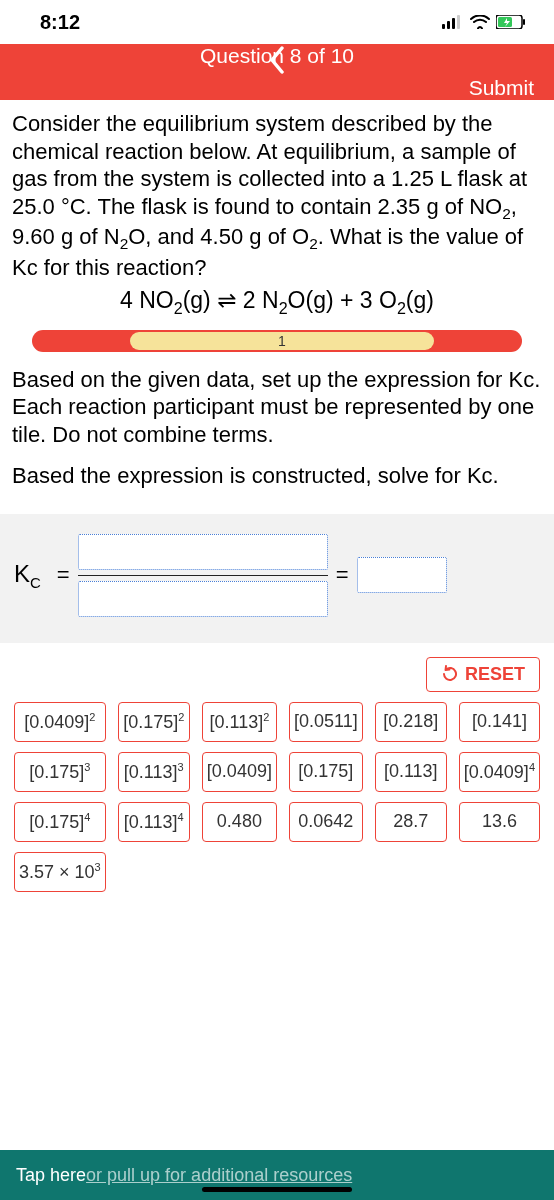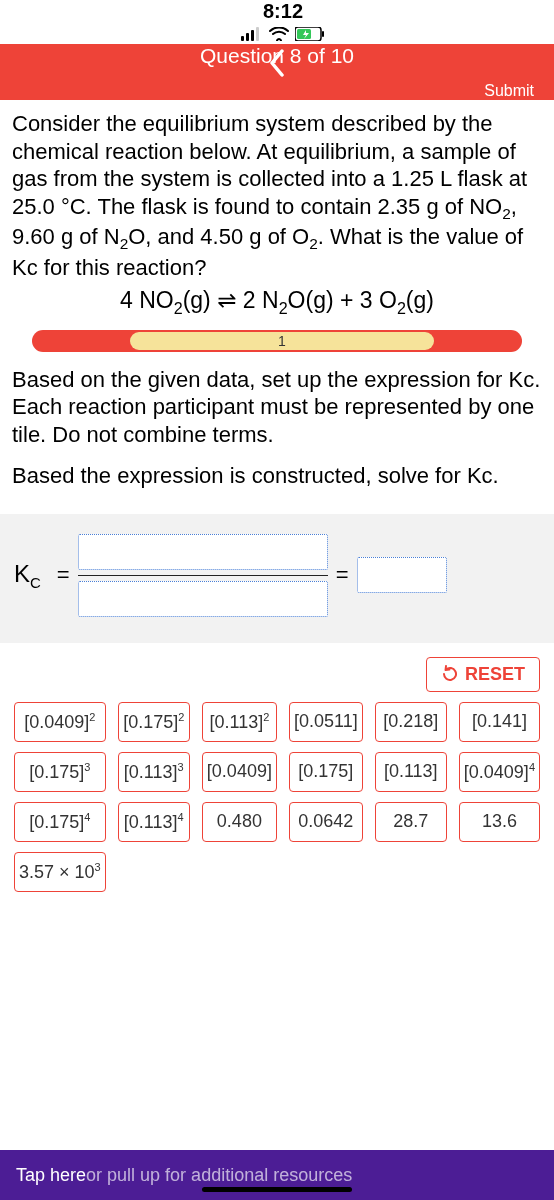--- a/index.html
+++ b/index.html
@@ -1,44 +1,44 @@
 <!DOCTYPE html>
 <html><head>
 <meta charset="utf-8">
 <style>
   * { margin: 0; padding: 0; box-sizing: border-box; }
   html, body { width: 554px; height: 1200px; font-family: -apple-system, Helvetica, Arial, sans-serif; background: #fff; overflow: hidden; }
-  .status-bar { height: 44px; display: flex; align-items: center; justify-content: space-between; padding: 0 28px 0 40px; font-size: 20px; font-weight: 600; flex-direction: column; }
+  .status-bar { height: 44px; display: flex; align-items: center; justify-content: space-between; padding: 0 28px 0 40px; font-size: 20px; font-weight: 600; }
   .status-right { display: flex; align-items: center; gap: 6px; }
   .nav-bar { height: 56px; background: #ee4338; display: flex; align-items: center; color: #fff; position: relative; flex-direction: column; }
   .back-btn { width: 56px; height: 56px; display: flex; align-items: center; justify-content: center; cursor: pointer; }
   .nav-title { position: absolute; left: 50%; transform: translateX(-50%); font-size: 21px; }
-  .submit-btn { margin-left: auto; padding-right: 20px; font-size: 16px; cursor: pointer; }
+  .submit-btn { margin-left: auto; padding-right: 20px; font-size: 21px; cursor: pointer; }
   .content { padding: 10px 12px; }
   .prompt { font-size: 22px; line-height: 1.25; }
   .equation { text-align: center; font-size: 23px; margin-top: 6px; }
   .progress-wrap { height: 22px; background: #ee4338; border-radius: 11px; margin: 12px 20px 14px 20px; display: flex; align-items: center; padding: 0 3px; position: relative; }
   .progress-fill { height: 18px; background: #f6e39a; border-radius: 9px; width: 62%; position: absolute; left: 20%; display:flex; align-items:center; justify-content:center; font-size:14px; color:#333;}
   .sub-prompt { font-size: 22px; line-height: 1.25; margin-bottom: 14px; }
   .expr-area { background: #f2f2f2; padding: 20px 14px 26px 14px; display: flex; align-items: center; }
   .kc-label { font-size: 24px; margin-right: 8px; }
   .kc-label sub { font-size: 15px; }
   .eq-sign { font-size: 22px; margin: 0 8px; }
   .frac { display: flex; flex-direction: column; align-items: stretch; }
   .slot { border: 1.5px dotted #4a7fd6; background: #fff; height: 36px; width: 250px; border-radius: 2px; }
   .frac-bar { border-top: 1.5px solid #222; margin: 5px 0; }
   .result-slot { border: 1.5px dotted #4a7fd6; background: #fff; height: 36px; width: 90px; border-radius: 2px; }
   .tiles-sec { padding: 14px 14px 0 14px; }
   .reset-row { display: flex; justify-content: flex-end; margin-bottom: 10px; font-weight: bold; }
   .reset-btn { border: 1.5px solid #ee4338; color: #ee4338; padding: 6px 14px; border-radius: 4px; display: flex; align-items: center; gap: 6px; font-size: 18px; cursor: pointer; }
   .tile-grid { display: grid; grid-template-columns: repeat(6, 1fr); gap: 10px 12px; }
   .tile { border: 1.5px solid #ee4338; color: #333; padding: 8px 4px; border-radius: 4px; text-align: center; font-size: 18px; cursor: pointer; background:#fff; white-space:nowrap;}
   .tile sup { font-size: 11px; }
-  .footer-bar { position: absolute; bottom: 0; left:0; right:0; height: 50px; background: #4c1d95; color: #fff; display: flex; align-items: center; padding: 0 16px; font-size: 18px; }
-  .footer-bar .dim { opacity: 0.65; }
+  .footer-bar { position: absolute; bottom: 0; left:0; right:0; height: 50px; background: #0f766e; color: #fff; display: flex; align-items: center; padding: 0 16px; font-size: 18px; }
+  .footer-bar .dim { opacity: 0.65; text-decoration: underline; }
   .home-ind { position:absolute; bottom:8px; left:50%; transform:translateX(-50%); width:150px; height:5px; background:#000; border-radius:3px; z-index:2;}
   sub { font-size: 0.7em; }
   sup { font-size: 0.7em; }
 </style>
 </head>
 <body>
 
 <div class="status-bar">
   <span>8:12</span>
   <div class="status-right">

